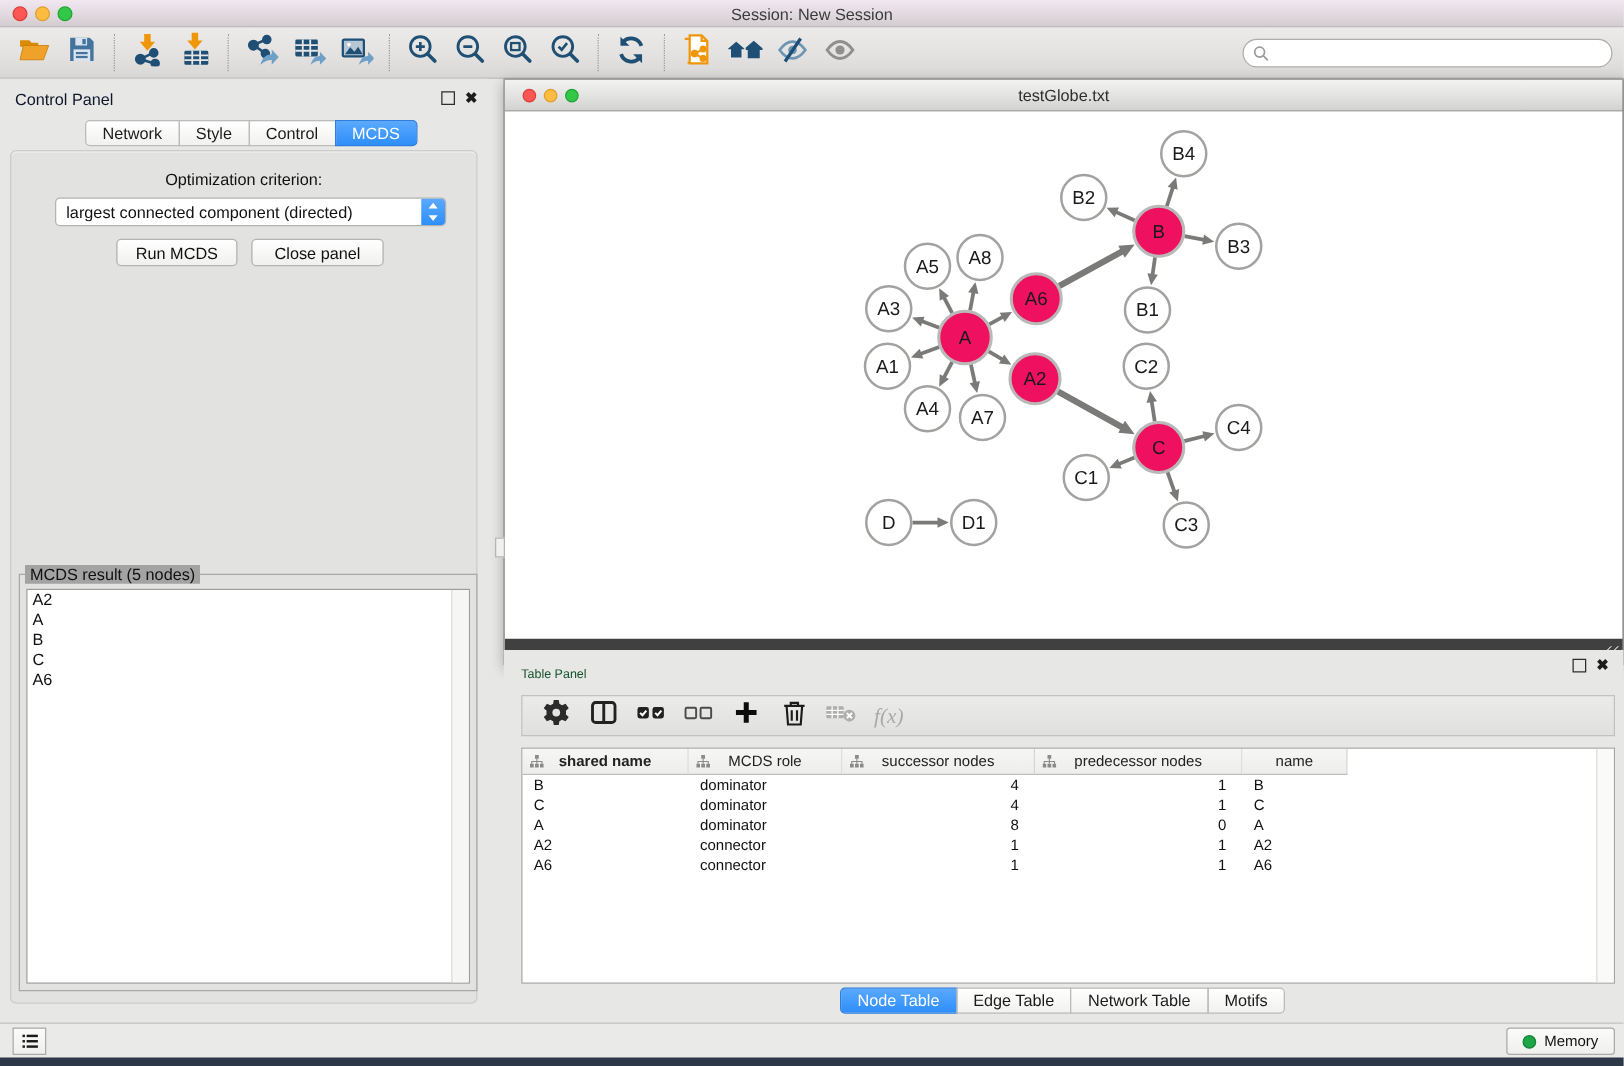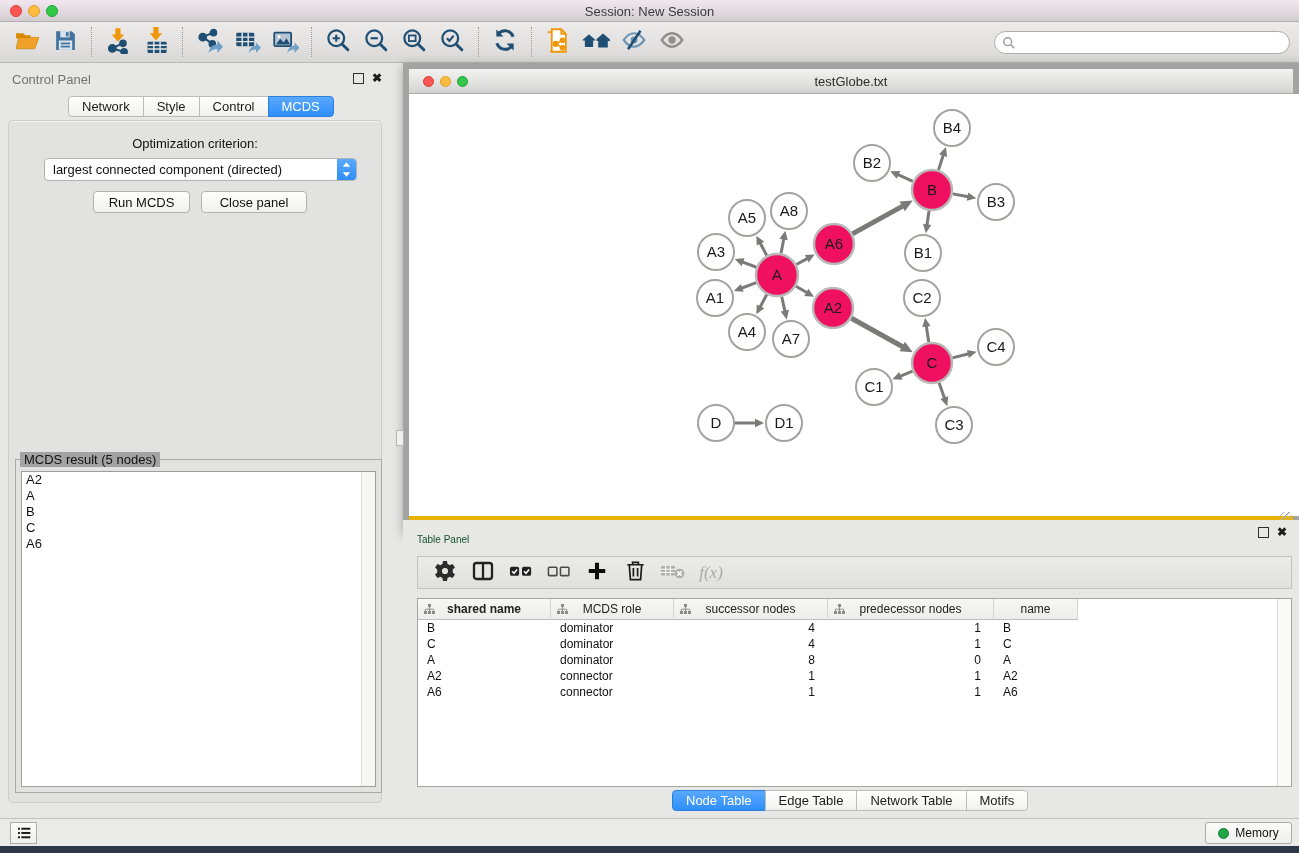--- a/index.html
+++ b/index.html
@@ -22,21 +22,21 @@
     background:linear-gradient(180deg,#ecebE9 0%,#e2e1df 60%,#d8d7d5 100%);
     border-bottom:1px solid #b7b7b5; display:flex; align-items:center; padding-left:8px; }
   .tb-btn { width:38px; height:34px; display:flex; align-items:center; justify-content:center; cursor:pointer; }
   .tb-sep { width:1px; height:30px; border-left:1px dotted #9a9a98; margin:0 7px; }
   #search-wrap { position:absolute; right:9px; top:9px; width:296px; height:23px;
     background:#fff; border:1px solid #adadab; border-radius:12px; display:flex; align-items:center; padding-left:7px; }
   #search-input { border:none; outline:none; flex:1; height:18px; font-size:12px; background:transparent; margin-left:4px; }
 
   
   #control-panel { left:0; top:63px; width:390px; height:755px; background:#e7e7e5; }
-  #cp-title { left:12px; top:9px; font-size:13px; color:#737373; }
+  #cp-title { left:12px; top:9px; font-size:13px; color:#0f172a; }
   .panel-float { width:11px; height:11px; border:1.5px solid #2e2e2e; top:10px; cursor:pointer; }
   .panel-close { font-size:12px; font-weight:bold; color:#1c1c1c; top:8px; cursor:pointer; }
   #cp-float { right:26px; } #cp-close { right:8px; }
   .seg { display:flex; }
   .seg-btn { height:21px; line-height:19px; padding:0 13px; font-size:13px; color:#1c1c1c;
     background:linear-gradient(#ffffff,#f1f1ef); border:1px solid #bcbcba; margin-left:-1px; cursor:pointer; white-space:nowrap; }
   .seg-btn:first-child { border-radius:4px 0 0 4px; margin-left:0; }
   .seg-btn:last-child { border-radius:0 4px 4px 0; }
   .seg-btn.active { background:linear-gradient(#5aa9fd,#2e8ef9); border-color:#2a7fe0; color:#fff; }
   #cp-tabs { left:68px; top:33px; }
@@ -52,22 +52,22 @@
     border-radius:4px; font-size:13px; color:#111; cursor:pointer; font-family:"Liberation Sans",sans-serif; }
   #run-btn { left:84px; width:97px; }
   #closepanel-btn { left:192px; width:106px; }
   #groupbox { left:6px; top:338px; width:367px; height:334px; border:1px solid #a9a9a7; margin-top:0; }
   #groupbox-legend { left:4px; top:-8px; background:#a3a3a3; padding:0 4px; font-size:13px; color:#111; }
   #mcds-list { left:5px; top:11px; right:5px; bottom:5px; background:#fff; border:1px solid #9d9d9b; overflow:hidden; }
   .mcds-item { font-size:13px; color:#111; line-height:16px; padding-left:4px; }
   #mcds-scroll { right:0; top:0; bottom:0; width:14px; background:#f6f6f4; border-left:1px solid #dcdcda; }
 
   
-  #net-window { left:403px; top:63px; width:896px; height:469px; border:6px solid #a3a3a3;
-    box-shadow:0 3px 10px rgba(0,0,0,0.3); background:#eab308; }
+  #net-window { left:403px; top:63px; width:896px; height:469px; border:1px solid #a3a3a3;
+    box-shadow:0 3px 10px rgba(0,0,0,0.3); background:#404040; }
   #net-titlebar { left:0; top:0; width:100%; height:25px;
     background:linear-gradient(180deg,#f2f2f0 0%,#e2e2e0 55%,#d2d2d0 100%); border-bottom:1px solid #aaaaa8; }
   .ntl { width:11px; height:11px; border-radius:50%; top:7px; }
   .ntl.red { background:#fc5753; border:1px solid #df3e39; left:14px; }
   .ntl.yel { background:#fdbc40; border:1px solid #de9f2f; left:31px; }
   .ntl.grn { background:#33c748; border:1px solid #23a336; left:48px; }
   #net-title { width:100%; top:5px; text-align:center; font-size:13px; color:#2e2e2e; }
   #net-canvas { left:0; top:25px; width:894px; height:422px; background:#fff; overflow:hidden; }
   #net-gripper { right:1px; bottom:1px; width:13px; height:13px;
     background:repeating-linear-gradient(135deg,transparent 0 3px,#b0b0ae 3px 4px); cursor:nwse-resize; }

